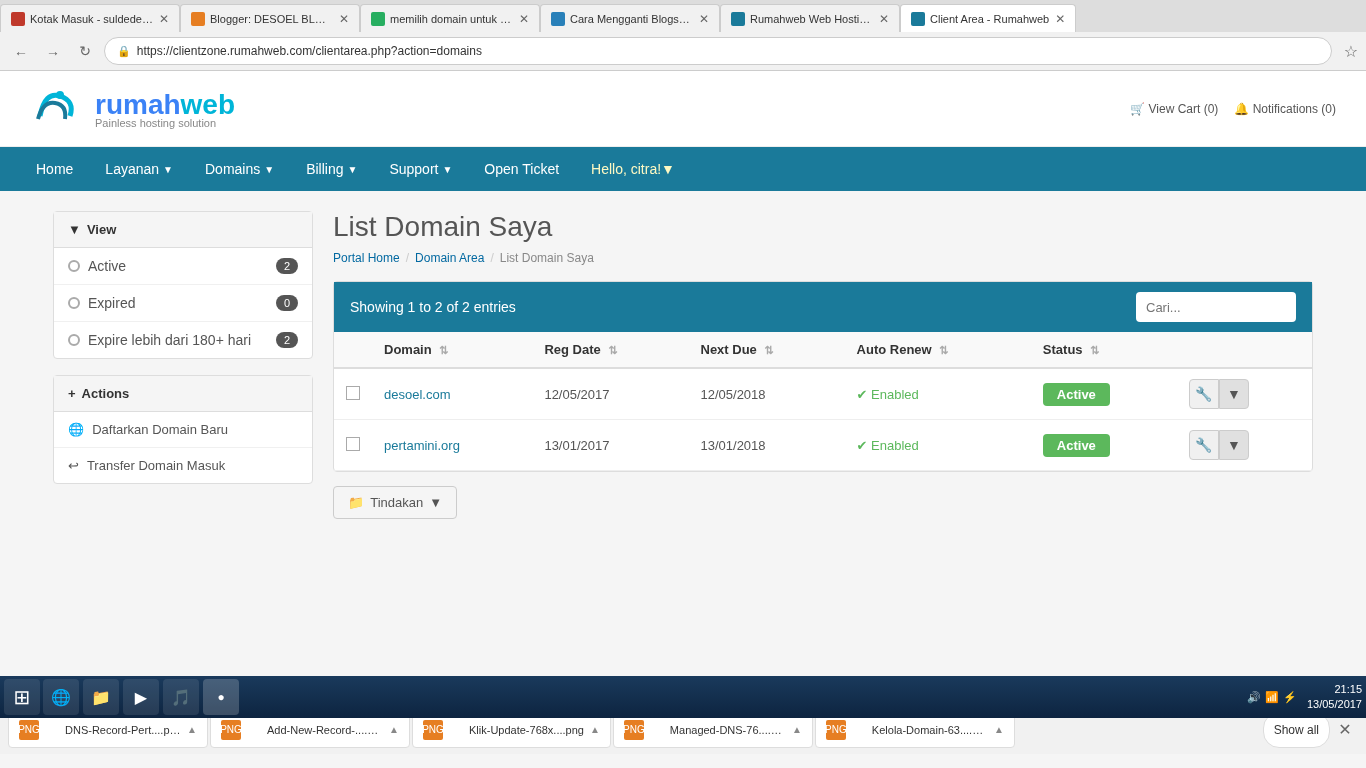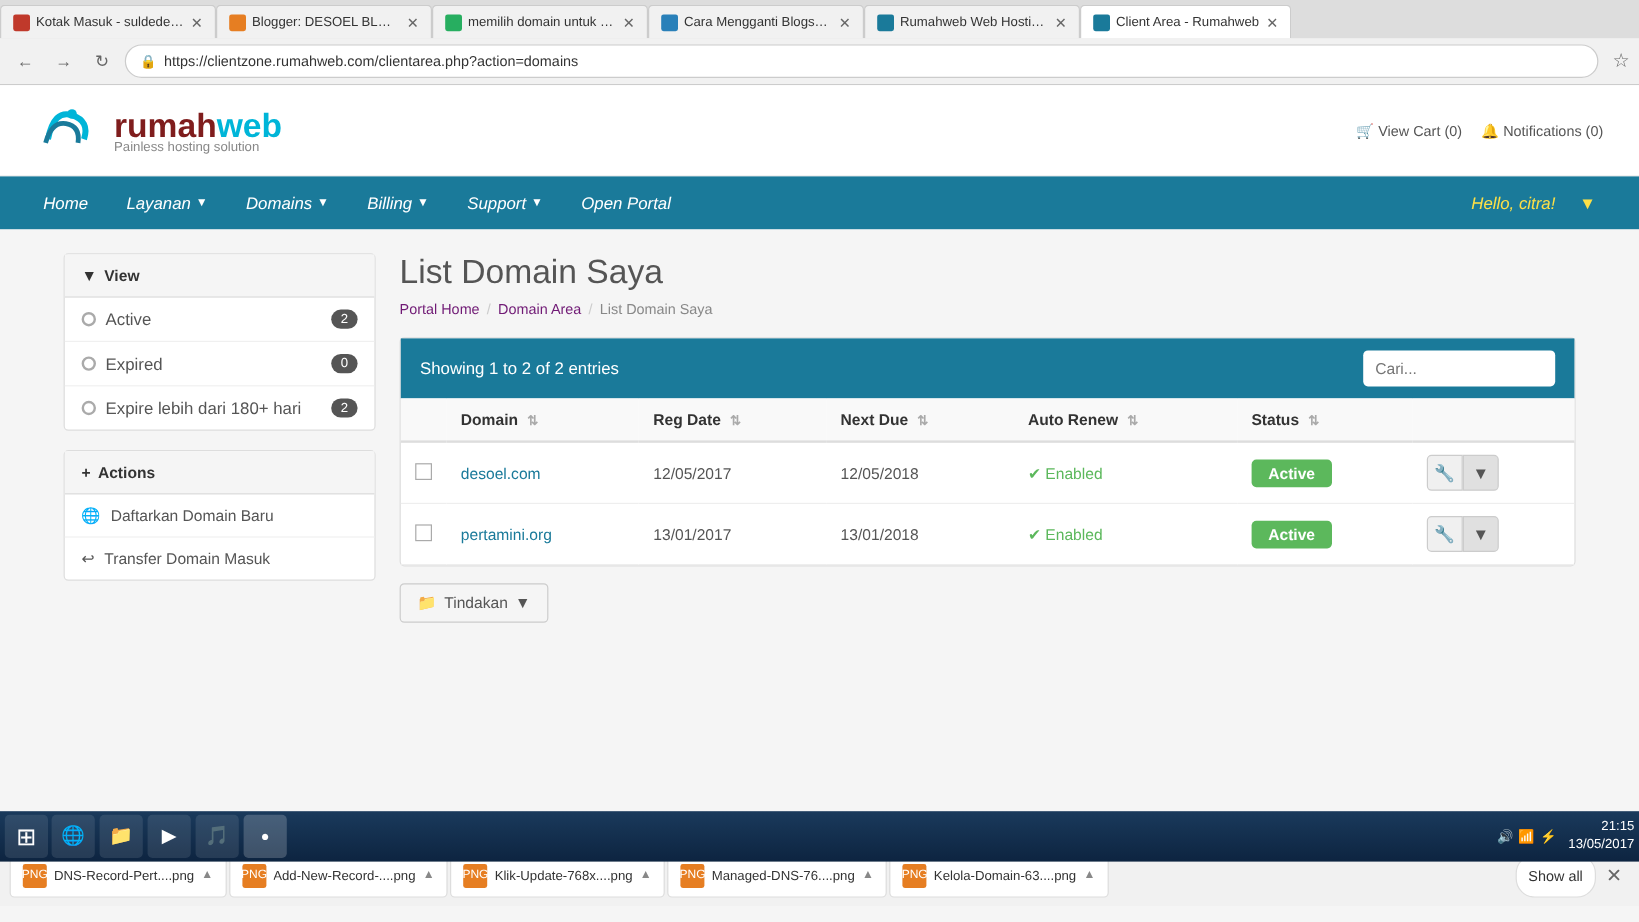--- a/index.html
+++ b/index.html
@@ -104,61 +104,59 @@
     .logo-area {
       display: flex;
       align-items: center;
       gap: 10px;
     }
     .logo-icon {
       width: 55px;
       height: 55px;
     }
     .logo-text { color: #333; font-size: 28px; font-weight: 300; }
-    .logo-text span { color: #7f1d1d; font-weight: 700; }
+    .logo-text span { color: #3b82f6; font-weight: 700; }
     .logo-tagline { font-size: 11px; color: #888; margin-top: -4px; }
     .header-right {
       display: flex;
       align-items: center;
       gap: 16px;
       font-size: 12px;
       color: #555;
     }
     .header-right a { color: #555; text-decoration: none; }
 
     
     .main-nav {
       background: #1a7a9a;
       display: flex;
       align-items: center;
       padding: 0 20px;
-      justify-content: space-between;
-      font-style: italic;
     }
     .main-nav .nav-links {
       display: flex;
       align-items: center;
     }
     .main-nav .nav-item {
       color: white;
       padding: 14px 16px;
       cursor: pointer;
       font-size: 14px;
       display: flex;
       align-items: center;
       gap: 4px;
       text-decoration: none;
     }
     .main-nav .nav-item .dropdown-arrow { font-size: 10px; }
     .main-nav .hello-user {
-      color: #fde047;
+      color: #fef9c3;
       font-size: 14px;
       display: flex;
       align-items: center;
-      gap: 20px;
+      gap: 0;
       cursor: pointer;
       padding: 14px 16px;
     }
 
     
     .main-content {
       display: flex;
       padding: 20px 20px 20px 20px;
       gap: 20px;
       max-width: 1300px;
@@ -241,21 +239,21 @@
       margin-bottom: 8px;
     }
     .breadcrumb {
       font-size: 12px;
       color: #888;
       margin-bottom: 16px;
       display: flex;
       align-items: center;
       gap: 6px;
     }
-    .breadcrumb a { color: #701a75; text-decoration: none; }
+    .breadcrumb a { color: #0369a1; text-decoration: none; }
     .breadcrumb .separator { color: #ccc; }
 
     
     .table-section {
       background: white;
       border: 1px solid #ddd;
       border-radius: 4px;
     }
     .table-header-bar {
       background: #1a7a9a;
@@ -455,20 +453,21 @@
       flex-shrink: 0;
       display: flex; align-items: center; justify-content: center;
       color: white;
       font-size: 10px;
     }
     .download-item .dl-name {
       overflow: hidden;
       text-overflow: ellipsis;
       white-space: nowrap;
       max-width: 120px;
+      margin-left: 20px;
     }
     .download-item .dl-chevron { color: #888; font-size: 10px; }
     .download-show-all {
       margin-left: auto;
       background: white;
       border: 1px solid #ddd;
       border-radius: 16px;
       padding: 4px 10px;
       font-size: 12px;
       color: #333;
@@ -626,21 +625,21 @@
 </div>
 
 <nav class="main-nav">
   <div class="nav-links">
 
   <a class="nav-item" href="#">Home</a>
       <a class="nav-item" href="#">Layanan<span class="dropdown-arrow">▼</span></a>
       <a class="nav-item" href="#">Domains<span class="dropdown-arrow">▼</span></a>
       <a class="nav-item" href="#">Billing<span class="dropdown-arrow">▼</span></a>
       <a class="nav-item" href="#">Support<span class="dropdown-arrow">▼</span></a>
-      <a class="nav-item" href="#">Open Portal</a>
+      <a class="nav-item" href="#">Open Ticket</a>
     </div>
   <div class="hello-user">
     <span>Hello, citra!</span>
     <span>▼</span>
   </div>
 </nav>
 
 <div style="max-width:1366px; margin:0 auto;">
   <div class="main-content">
 

